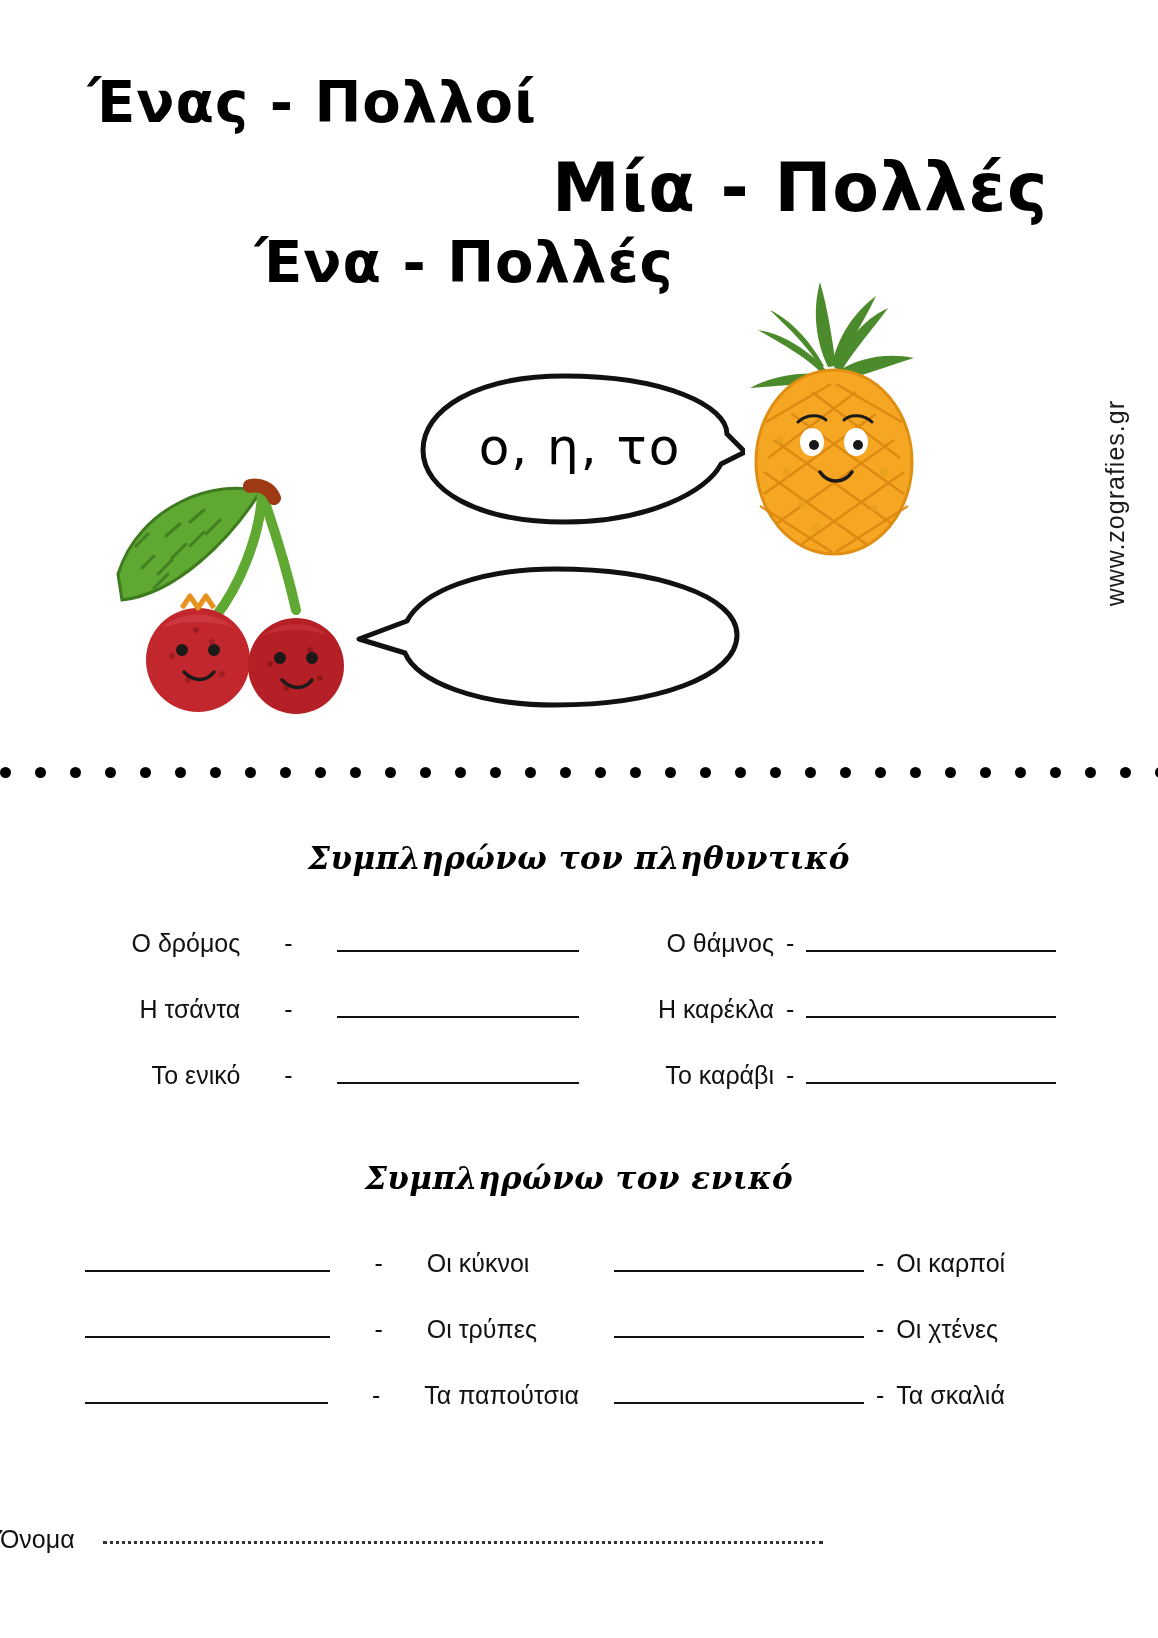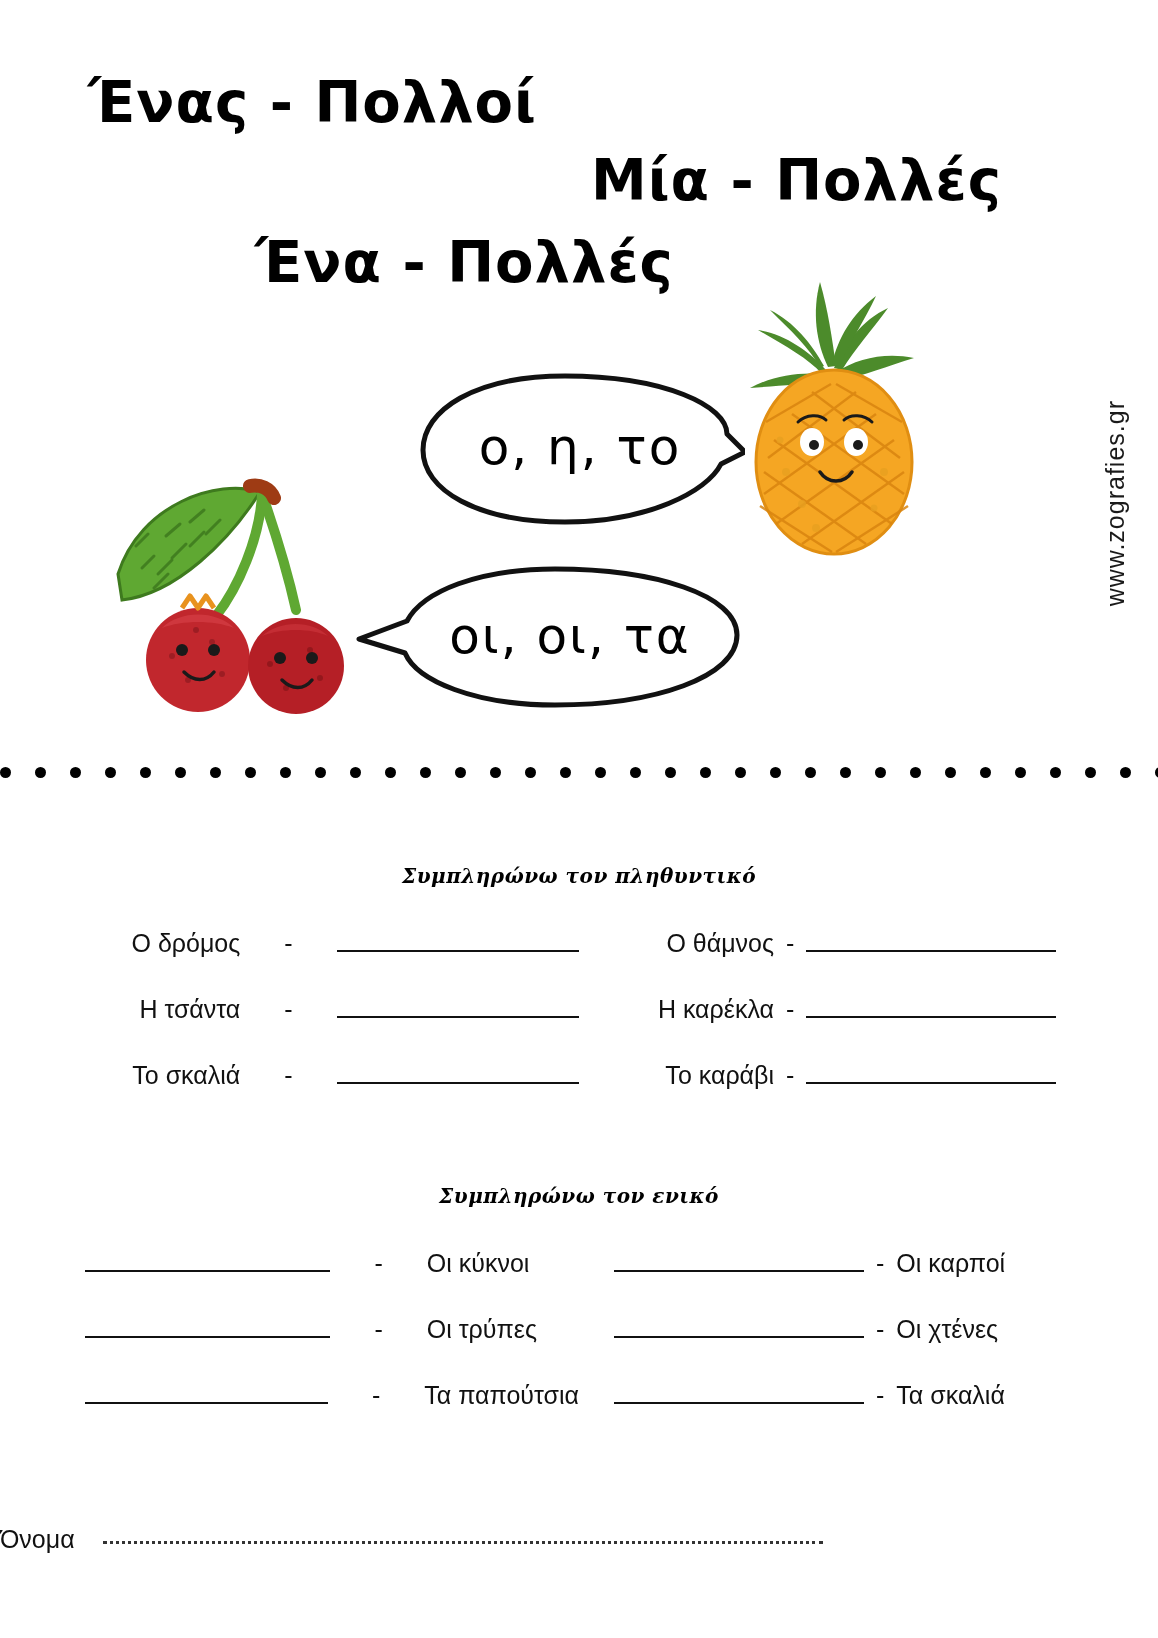--- a/index.html
+++ b/index.html
@@ -39,22 +39,21 @@
   .title-1 {
     position: absolute;
     left: 88px;
     top: 0px;
     font-size: 56px;
   }
   .title-2 {
     position: absolute;
     left: 552px;
     top: 78px;
-    font-size: 56px;
-    margin-left: 39px;
+    font-size: 68px;
   }
   .title-3 {
     position: absolute;
     left: 255px;
     top: 160px;
     font-size: 56px;
   }
 
   
   .site-url {
@@ -124,24 +123,23 @@
   }
 
   
   .section-title {
     position: absolute;
     width: 100%;
     text-align: center;
     font-family: "DejaVu Serif", serif;
     font-weight: bold;
     font-style: italic;
-    font-size: 20px;
+    font-size: 31px;
     color: #000;
     letter-spacing: 0.5px;
-    margin-top: 24px;
   }
   #title-plural { top: 840px; }
   #title-singular { top: 1160px; }
 
   .ex-grid {
     position: absolute;
     width: 1158px;
   }
   #grid-plural { top: 910px; }
   #grid-singular { top: 1230px; }
@@ -334,21 +332,20 @@
     <svg width="330" height="155" viewBox="0 0 330 155" xmlns="http://www.w3.org/2000/svg">
       <path d="M150 4 C250 4 312 34 312 62 L330 80 L306 92 C292 120 232 150 150 150 C62 150 8 118 8 78 C8 38 60 4 150 4 Z" fill="#ffffff" stroke="#111111" stroke-width="5" stroke-linejoin="round"></path>
     </svg>
     <div class="bubble-text">ο, η, το</div>
   </div>
 
   <div class="bubble" id="bubble-plur">
     <svg width="390" height="145" viewBox="0 0 390 145" xmlns="http://www.w3.org/2000/svg">
       <path d="M200 4 C300 4 382 30 382 70 C382 112 300 140 200 140 C120 140 62 116 50 88 L4 74 L52 56 C68 26 124 4 200 4 Z" fill="#ffffff" stroke="#111111" stroke-width="5" stroke-linejoin="round"></path>
     </svg>
-    <div class="bubble-text">οι, οι, τα</div>
   </div>
 
   <div class="cut-line" id="cut-line">
       <span class="dot"></span>
       <span class="dot"></span>
       <span class="dot"></span>
       <span class="dot"></span>
       <span class="dot"></span>
       <span class="dot"></span>
       <span class="dot"></span>
@@ -406,21 +403,21 @@
       </div>
       <div class="ex-cell col2">
         <span class="word wordbox-r">Η καρέκλα</span>
         <span class="dash">-</span>
         <span class="blank blank-w"></span>
       </div>
     </div>
 
     <div class="ex-row">
       <div class="ex-cell col1">
-        <span class="word wordbox-r">Το σκαλιά</span>
+        <span class="word wordbox-r">Το ενικό</span>
         <span class="dash">-</span>
         <span class="blank blank-w"></span>
       </div>
       <div class="ex-cell col2">
         <span class="word wordbox-r">Το καράβι</span>
         <span class="dash">-</span>
         <span class="blank blank-w"></span>
       </div>
     </div>
 

